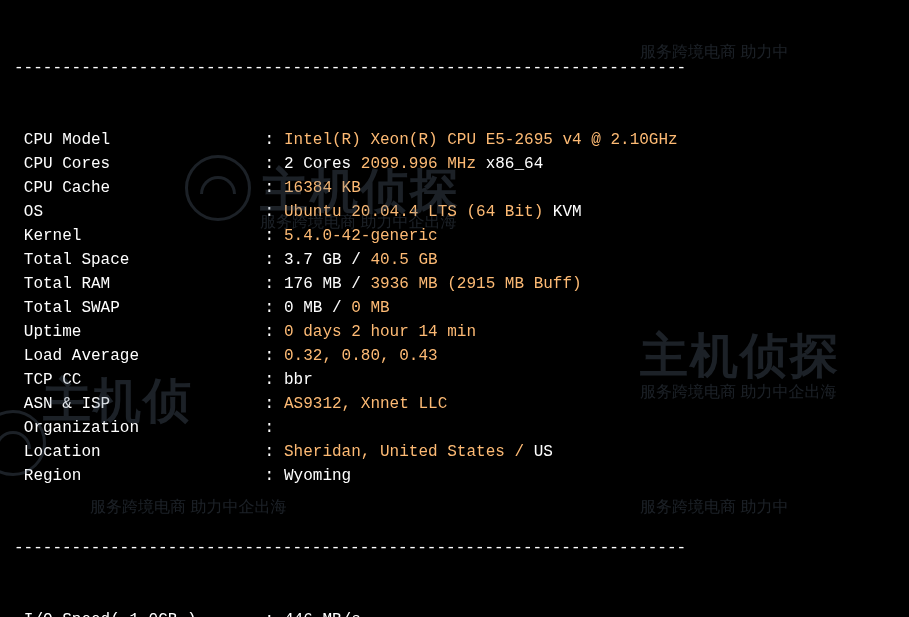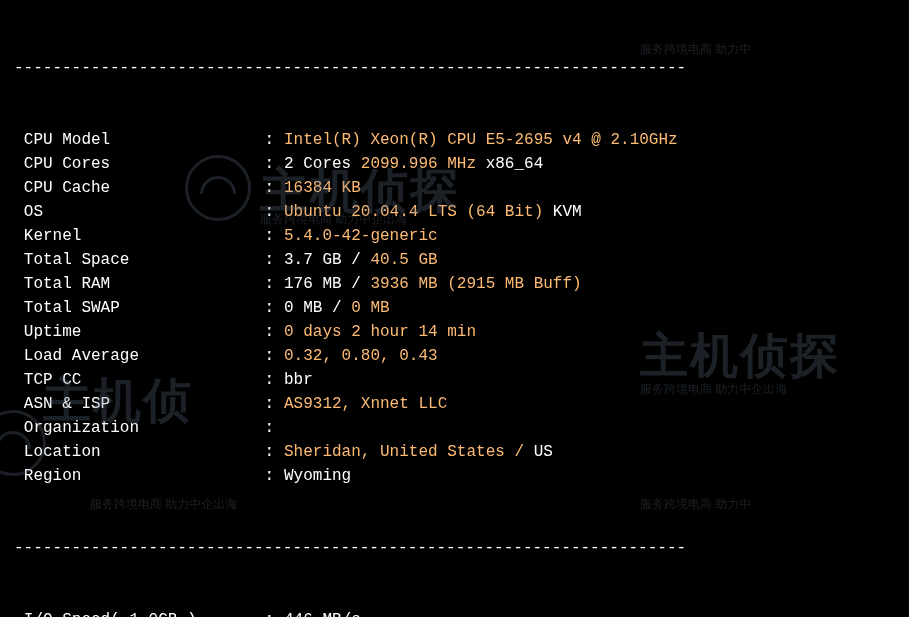--- a/index.html
+++ b/index.html
@@ -47,21 +47,21 @@
     font-family: sans-serif;
     pointer-events: none;
     user-select: none;
   }
   .wm-big {
     font-size: 48px;
     font-weight: bold;
     letter-spacing: 2px;
   }
   .wm-small {
-    font-size: 12px;
+    font-size: 16px;
   }
   .wm-icon {
     width: 60px;
     height: 60px;
     border: 3px solid rgba(100,120,140,0.28);
     border-radius: 50%;
     position: absolute;
     pointer-events: none;
   }
   .wm-icon::before {

